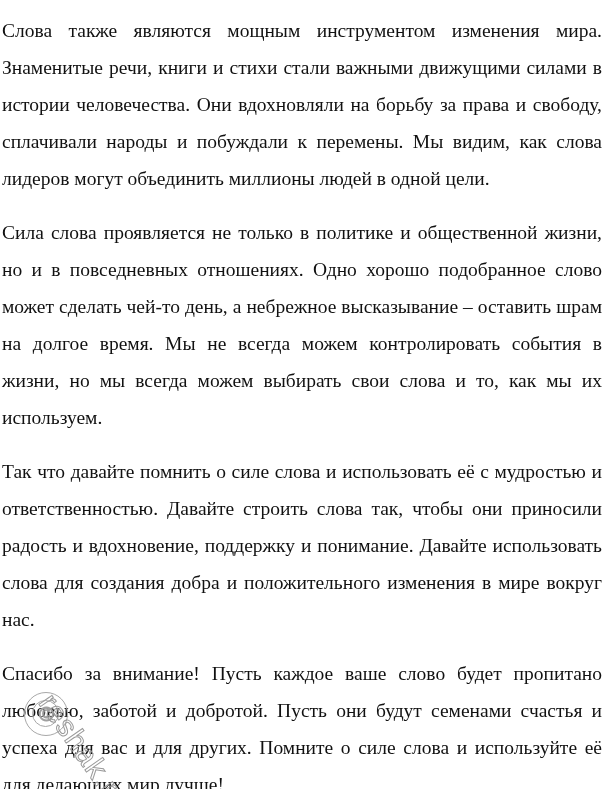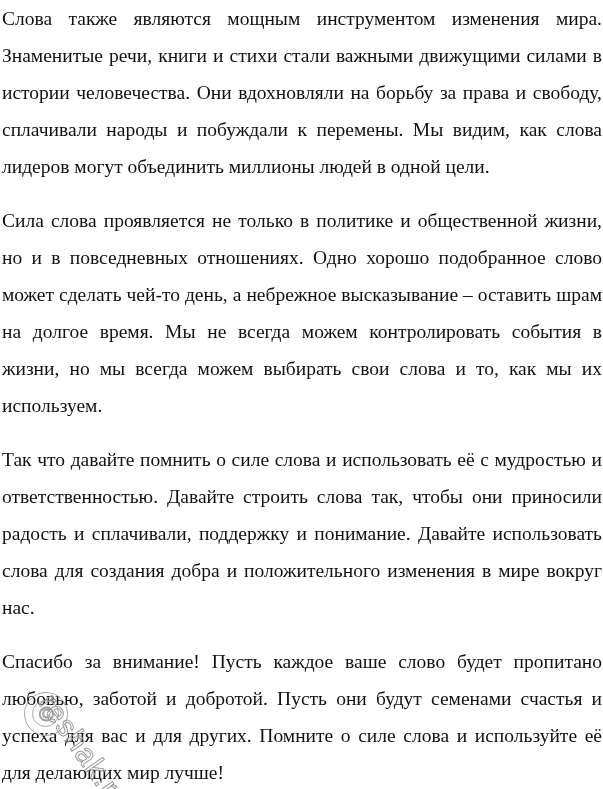--- a/index.html
+++ b/index.html
@@ -22,21 +22,21 @@
       font-size: 19.5px;
       color: #111111;
       line-height: 37px;
       text-align: justify;
     }
     .para {
       margin: 0 0 17px 0;
       text-align: justify;
       text-align-last: left;
     }
-    .para:first-child { margin-top: 0px; }
+    .para:first-child { margin-top: 12px; }
     .watermark {
       position: absolute;
       left: 18px;
       top: 632px;
       width: 140px;
       height: 140px;
       pointer-events: none;
     }
     .wm-text {
       position: absolute;
@@ -82,21 +82,21 @@
       color: transparent;
       -webkit-text-stroke: 1px #a0a0a0;
     }
   </style>
 </head>
 <body>
 
 <div class="doc">
   <p class="para">Слова также являются мощным инструментом изменения мира. Знаменитые речи, книги и стихи стали важными движущими силами в истории человечества. Они вдохновляли на борьбу за права и свободу, сплачивали народы и побуждали к перемены. Мы видим, как слова лидеров могут объединить миллионы людей в одной цели.</p>
   <p class="para">Сила слова проявляется не только в политике и общественной жизни, но и в повседневных отношениях. Одно хорошо подобранное слово может сделать чей-то день, а небрежное высказывание – оставить шрам на долгое время. Мы не всегда можем контролировать события в жизни, но мы всегда можем выбирать свои слова и то, как мы их используем.</p>
-  <p class="para">Так что давайте помнить о силе слова и использовать её с мудростью и ответственностью. Давайте строить слова так, чтобы они приносили радость и сплачивали, поддержку и понимание. Давайте использовать слова для создания добра и положительного изменения в мире вокруг нас.</p>
+  <p class="para">Так что давайте помнить о силе слова и использовать её с мудростью и ответственностью. Давайте строить слова так, чтобы они приносили радость и вдохновение, поддержку и понимание. Давайте использовать слова для создания добра и положительного изменения в мире вокруг нас.</p>
   <p class="para">Спасибо за внимание! Пусть каждое ваше слово будет пропитано любовью, заботой и добротой. Пусть они будут семенами счастья и успеха для вас и для других. Помните о силе слова и используйте её для делающих мир лучше!</p>
 </div>
 
 <div class="watermark">
   <div class="wm-copy">
     <span class="wm-c">©</span>
   </div>
   <span class="wm-text">reshak.ru</span>
 </div>
 

